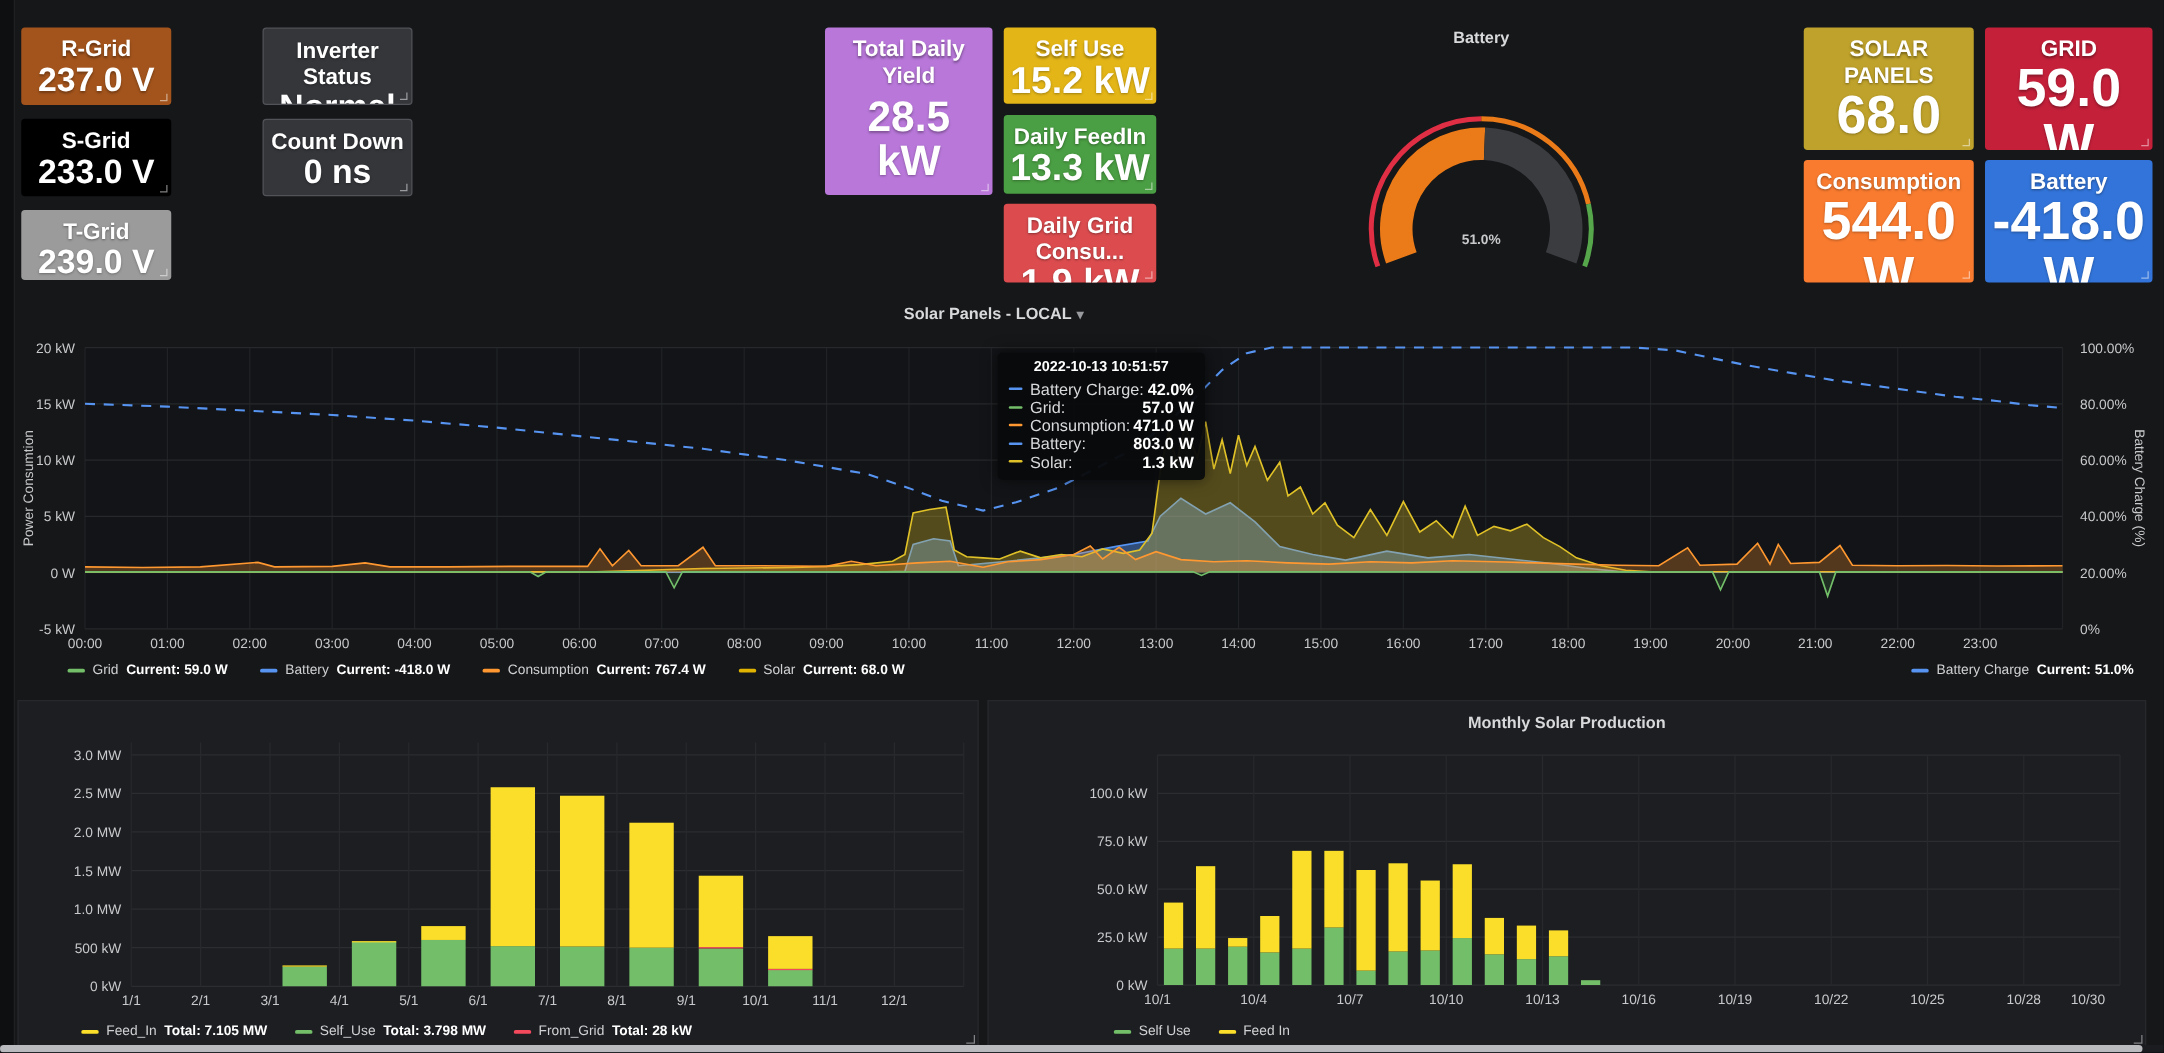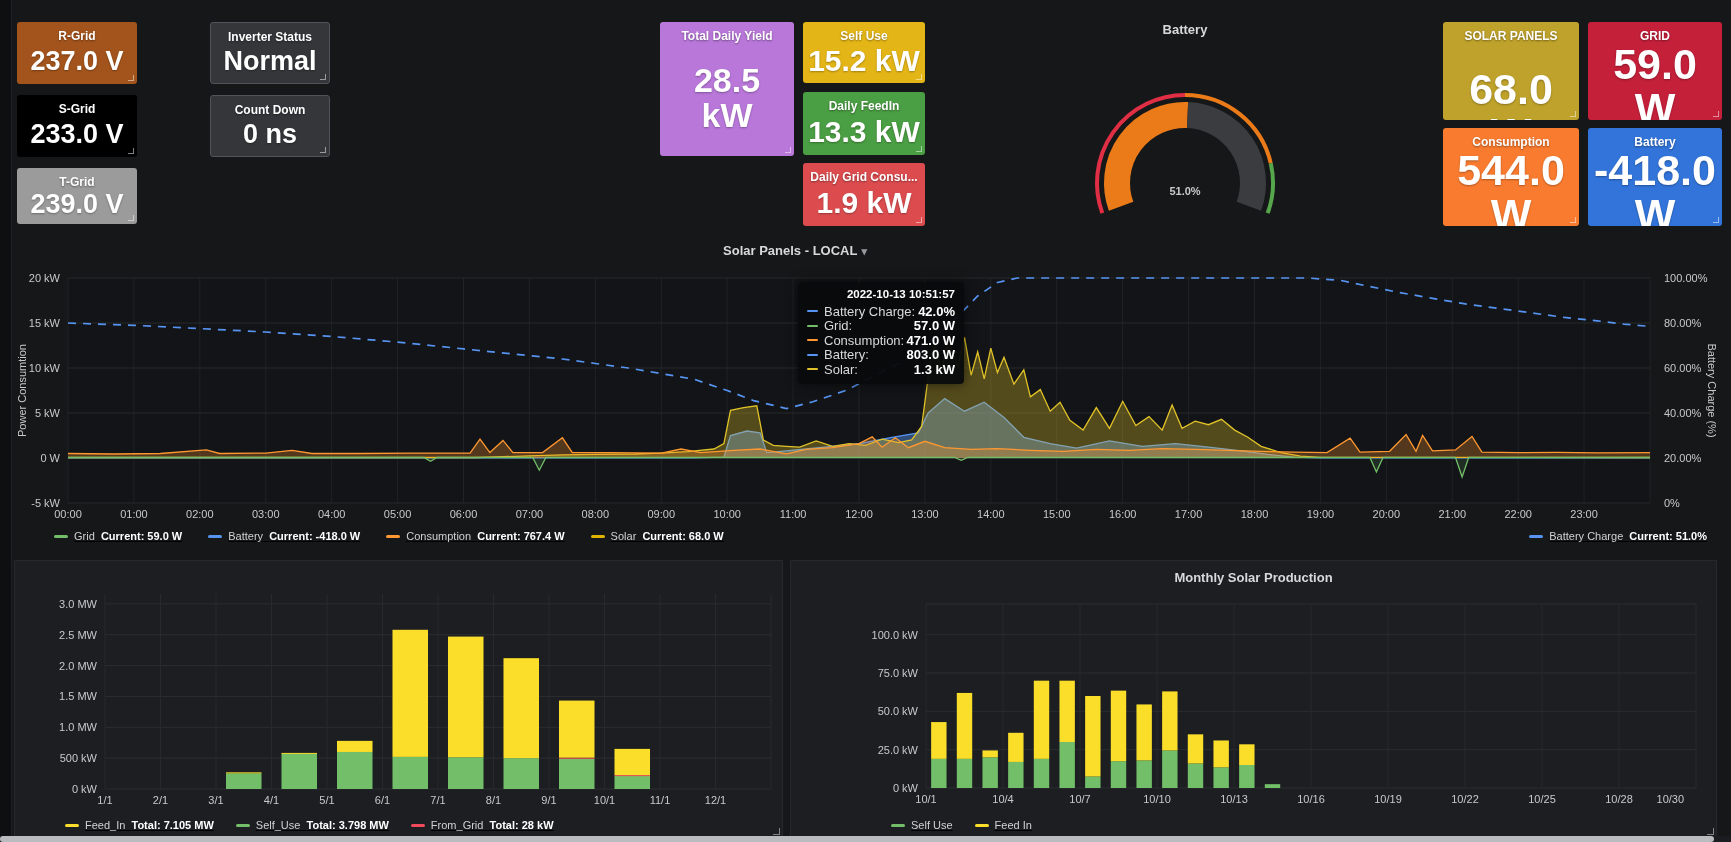--- a/index.html
+++ b/index.html
@@ -4,47 +4,47 @@
 <style>
   * { margin:0; padding:0; box-sizing:border-box; }
   html,body { background:#101114; }
   body { font-family:"Liberation Sans", sans-serif; }
   .screen { position:relative; width:1731px; height:842px; background:#161719; overflow:hidden; }
   .left-edge { position:absolute; left:0; top:0; width:12px; height:100%; background:#0e0f11; border-right:1px solid #1e2023; }
 
   .stat { position:absolute; border-radius:3px; color:#fff; text-align:center; display:flex; flex-direction:column; overflow:hidden; }
   .stat::after { content:""; position:absolute; right:3px; bottom:3px; width:5px; height:5px;
                  border-right:1px solid rgba(255,255,255,.5); border-bottom:1px solid rgba(255,255,255,.5); }
-  .stat .lbl { font-size:12px; font-weight:bold; margin-top:7px; text-shadow:0 1px 2px rgba(0,0,0,.4); cursor:pointer; }
+  .stat .lbl { font-size:18px; font-weight:bold; margin-top:7px; text-shadow:0 1px 2px rgba(0,0,0,.4); cursor:pointer; }
   .stat .val { flex:1; display:flex; align-items:center; justify-content:center; font-weight:bold;
                font-size:27px; line-height:1.02; text-shadow:0 1px 2px rgba(0,0,0,.3); padding:0 4px 4px; }
   .stat.gray { background:#34363a; border:1px solid #515358; }
   .stat .val.sz30 { font-size:30px; }
   .stat .val.sz34 { font-size:34px; }
   .stat .val.wrap { font-size:43px; flex-wrap:wrap; }
 
   .gauge-panel { position:absolute; left:1000px; top:22px; width:370px; height:204px; }
   .panel-title { text-align:center; font-size:13px; font-weight:bold; color:#d8d9da; cursor:pointer; }
 
   .row-title { position:absolute; left:660px; top:243px; width:270px; text-align:center;
                font-size:13px; font-weight:bold; color:#d8d9da; cursor:pointer; }
   .row-title .caret { color:#989a9e; font-size:11px; margin-left:4px; }
 
   .main-panel { position:absolute; left:14px; top:264px; width:1703px; height:288px; }
   .main-panel svg, .bpanel svg { position:absolute; left:0; top:0; }
   svg text { font-family:"Liberation Sans", sans-serif; font-size:11px; fill:#c8c9ca; }
 
-  .legend-row { position:absolute; display:flex; gap:26px; align-items:center;text-decoration:underline; }
+  .legend-row { position:absolute; display:flex; gap:26px; align-items:center; }
   .li { display:flex; align-items:center; gap:6px; font-size:11px; color:#d0d1d2; white-space:nowrap; cursor:pointer; }
   .li .dash { width:14px; height:3px; border-radius:2px; }
   .li b { color:#fff; }
 
   .tooltip { position:absolute; left:798px; top:282px; width:166px; background:rgba(9,10,12,.96);
              border-radius:4px; padding:6px 9px 7px; z-index:6; box-shadow:0 0 12px rgba(0,0,0,.55); }
-  .tt-title { text-align:right; font-weight:bold; font-size:11.5px; color:#fff; margin-bottom:4px; }
+  .tt-title { text-align:center; font-weight:bold; font-size:11.5px; color:#fff; margin-bottom:4px; }
   .tt-row { display:flex; align-items:center; font-size:13px; color:#d8d9da; height:14.5px; }
   .tt-row .dash { width:11px; height:2px; border-radius:1px; margin-right:6px; }
   .tt-row .nm { flex:1; text-align:left; }
   .tt-row .vl { font-weight:bold; color:#fff; }
 
   .bpanel { position:absolute; top:560px; height:278px; background:#1c1e22; border:1px solid #26282c; }
   .bpanel .panel-title { padding-top:9px; }
   .bpanel::after { content:""; position:absolute; right:2px; bottom:2px; width:6px; height:6px;
                    border-right:1px solid rgba(255,255,255,.45); border-bottom:1px solid rgba(255,255,255,.45); }
 
@@ -101,21 +101,21 @@
     <svg id="gauge-svg" width="370" height="204" viewBox="0 0 370 204">
         <path d="M102.30704937084006 176.09777261265884 A88 88 0 0 1 185.00000000000003 58" fill="none" stroke="#E02F44" stroke-width="4"></path>
         <path d="M185.00000000000003 58 A88 88 0 0 1 270.7445657011007 126.20430721773992" fill="none" stroke="#EB7B18" stroke-width="4"></path>
         <path d="M270.7445657011007 126.20430721773992 A88 88 0 0 1 267.6929506291599 176.0977726126589" fill="none" stroke="#56A64B" stroke-width="4"></path>
         <path d="M121.10090178655823 169.25736974614546 A68 68 0 0 1 187.61037101795137 78.05012168407777" fill="none" stroke="#EB7B18" stroke-width="26"></path>
         <path d="M187.61037101795137 78.05012168407777 A68 68 0 0 1 248.89909821344176 169.2573697461455" fill="none" stroke="#3a3c3f" stroke-width="26"></path>
         <text x="185" y="158" text-anchor="middle" font-size="27" font-weight="bold" fill="#EB7B18">51.0%</text>
       </svg>
   </div>
 
-  <div class="stat" style="left: 1443px; top: 22px; width: 136px; height: 98px; background: rgb(191, 162, 43); gap: 25px;">
+  <div class="stat" style="left: 1443px; top: 22px; width: 136px; height: 98px; background: rgb(191, 162, 43);">
     <div class="lbl">SOLAR PANELS</div>
     <div class="val wrap">68.0 W</div>
   </div>
   <div class="stat" style="left: 1588px; top: 22px; width: 134px; height: 98px; background: rgb(196, 32, 58);">
     <div class="lbl">GRID</div>
     <div class="val wrap">59.0 W</div>
   </div>
   <div class="stat" style="left: 1443px; top: 128px; width: 136px; height: 98px; background: rgb(249, 123, 47);">
     <div class="lbl">Consumption</div>
     <div class="val wrap">544.0 W</div>

